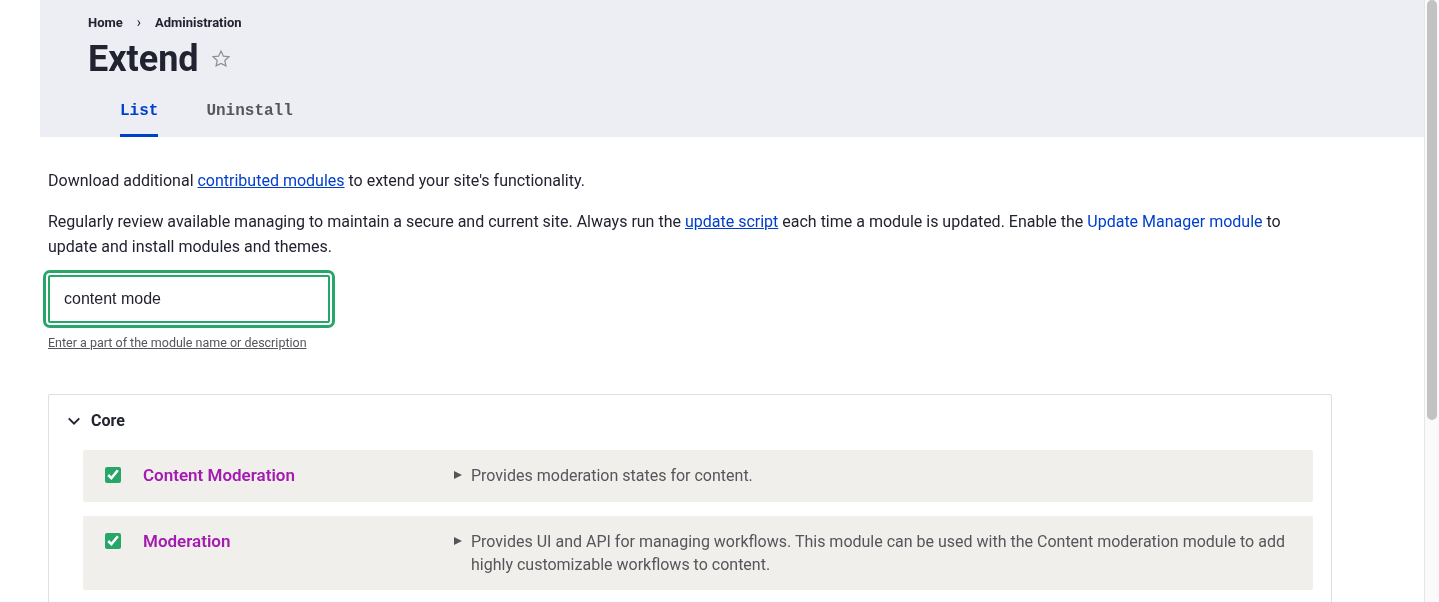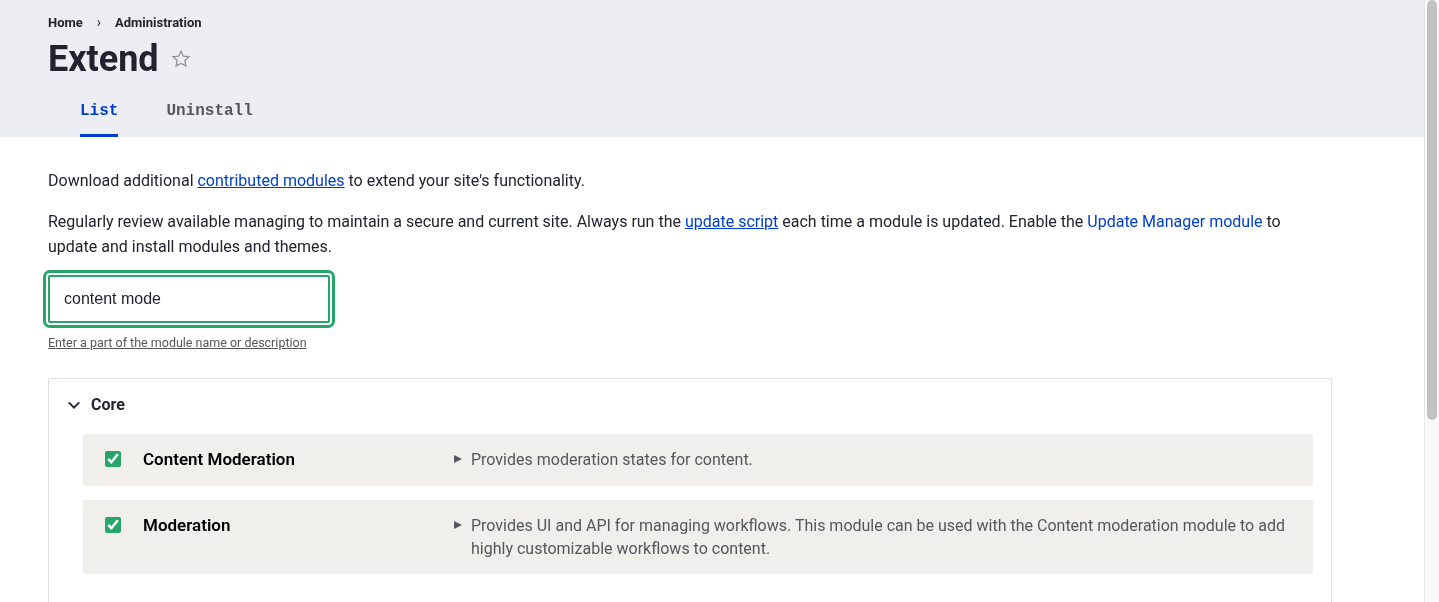--- a/index.html
+++ b/index.html
@@ -5,20 +5,21 @@
     * { box-sizing: border-box; margin: 0; padding: 0; }
     body {
       font-family: -apple-system, BlinkMacSystemFont, "Segoe UI", Roboto, sans-serif;
       font-size: 15px;
       color: #222330;
       background: #fff;
     }
     .page-header {
       background: #edeef3;
       padding: 14px 48px 0 48px;
+      margin-left: 40px;
     }
     .breadcrumb {
       display: flex;
       align-items: center;
       gap: 14px;
       font-size: 13px;
       font-weight: 700;
       color: #222330;
       padding-bottom: 6px;
     }
@@ -62,21 +63,21 @@
       font-size: 16px;
       line-height: 1.55;
       margin-bottom: 16px;
       color: #222330;
     }
     .intro a {
       color: #003ecc;
       text-decoration: underline;
     }
     .intro a.nounderline { text-decoration: none; }
-    .filter-wrap { margin-top: 16px; margin-bottom: 28px; }
+    .filter-wrap { margin-top: 16px; margin-bottom: 44px; }
     .filter-input {
       width: 282px;
       height: 48px;
       border: 2px solid #26a769;
       outline: 3px solid #26a769;
       outline-offset: 2px;
       border-radius: 2px;
       padding: 0 14px;
       font-size: 16px;
       color: #222330;
@@ -122,21 +123,21 @@
     }
     .module-check input {
       width: 16px;
       height: 16px;
       accent-color: #26a769;
     }
     .module-name {
       width: 310px;
       font-size: 17px;
       font-weight: 600;
-      color: #000000;
+      color: #a21caf;
       padding-top: 1px;
     }
     .module-desc {
       flex: 1;
       display: flex;
       align-items: flex-start;
       gap: 8px;
       font-size: 16px;
       color: #55565b;
       line-height: 1.45;

